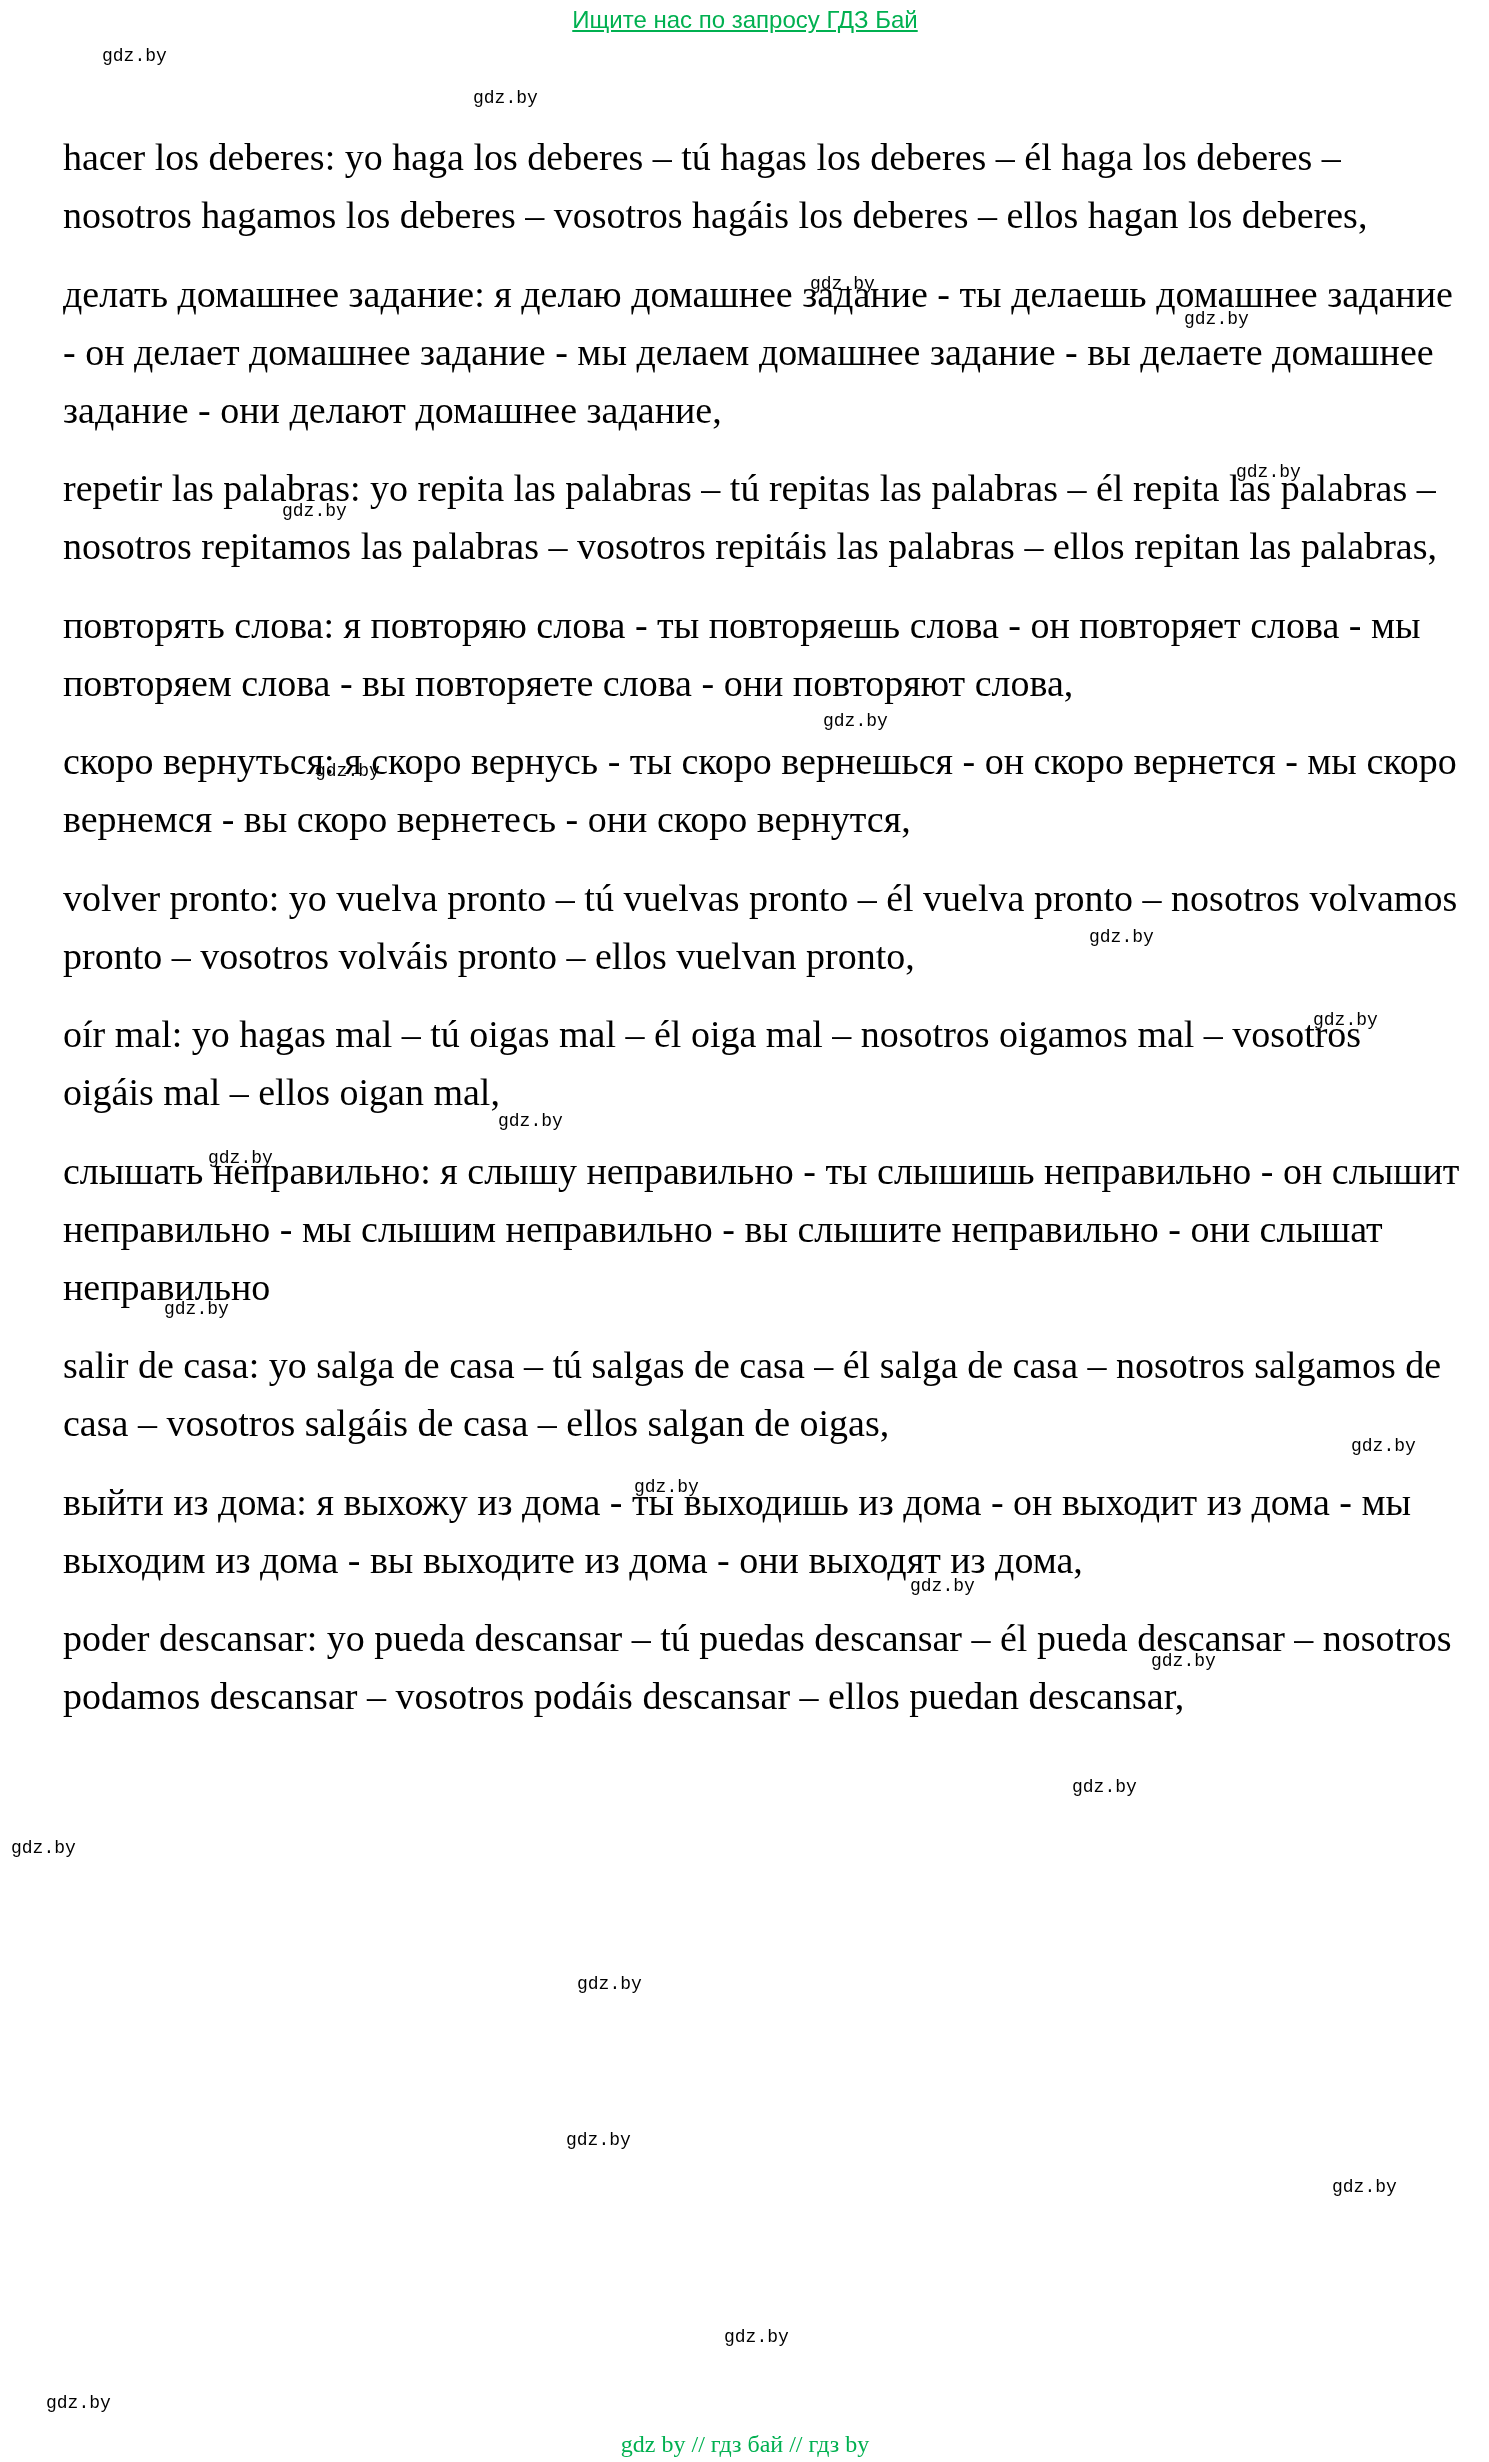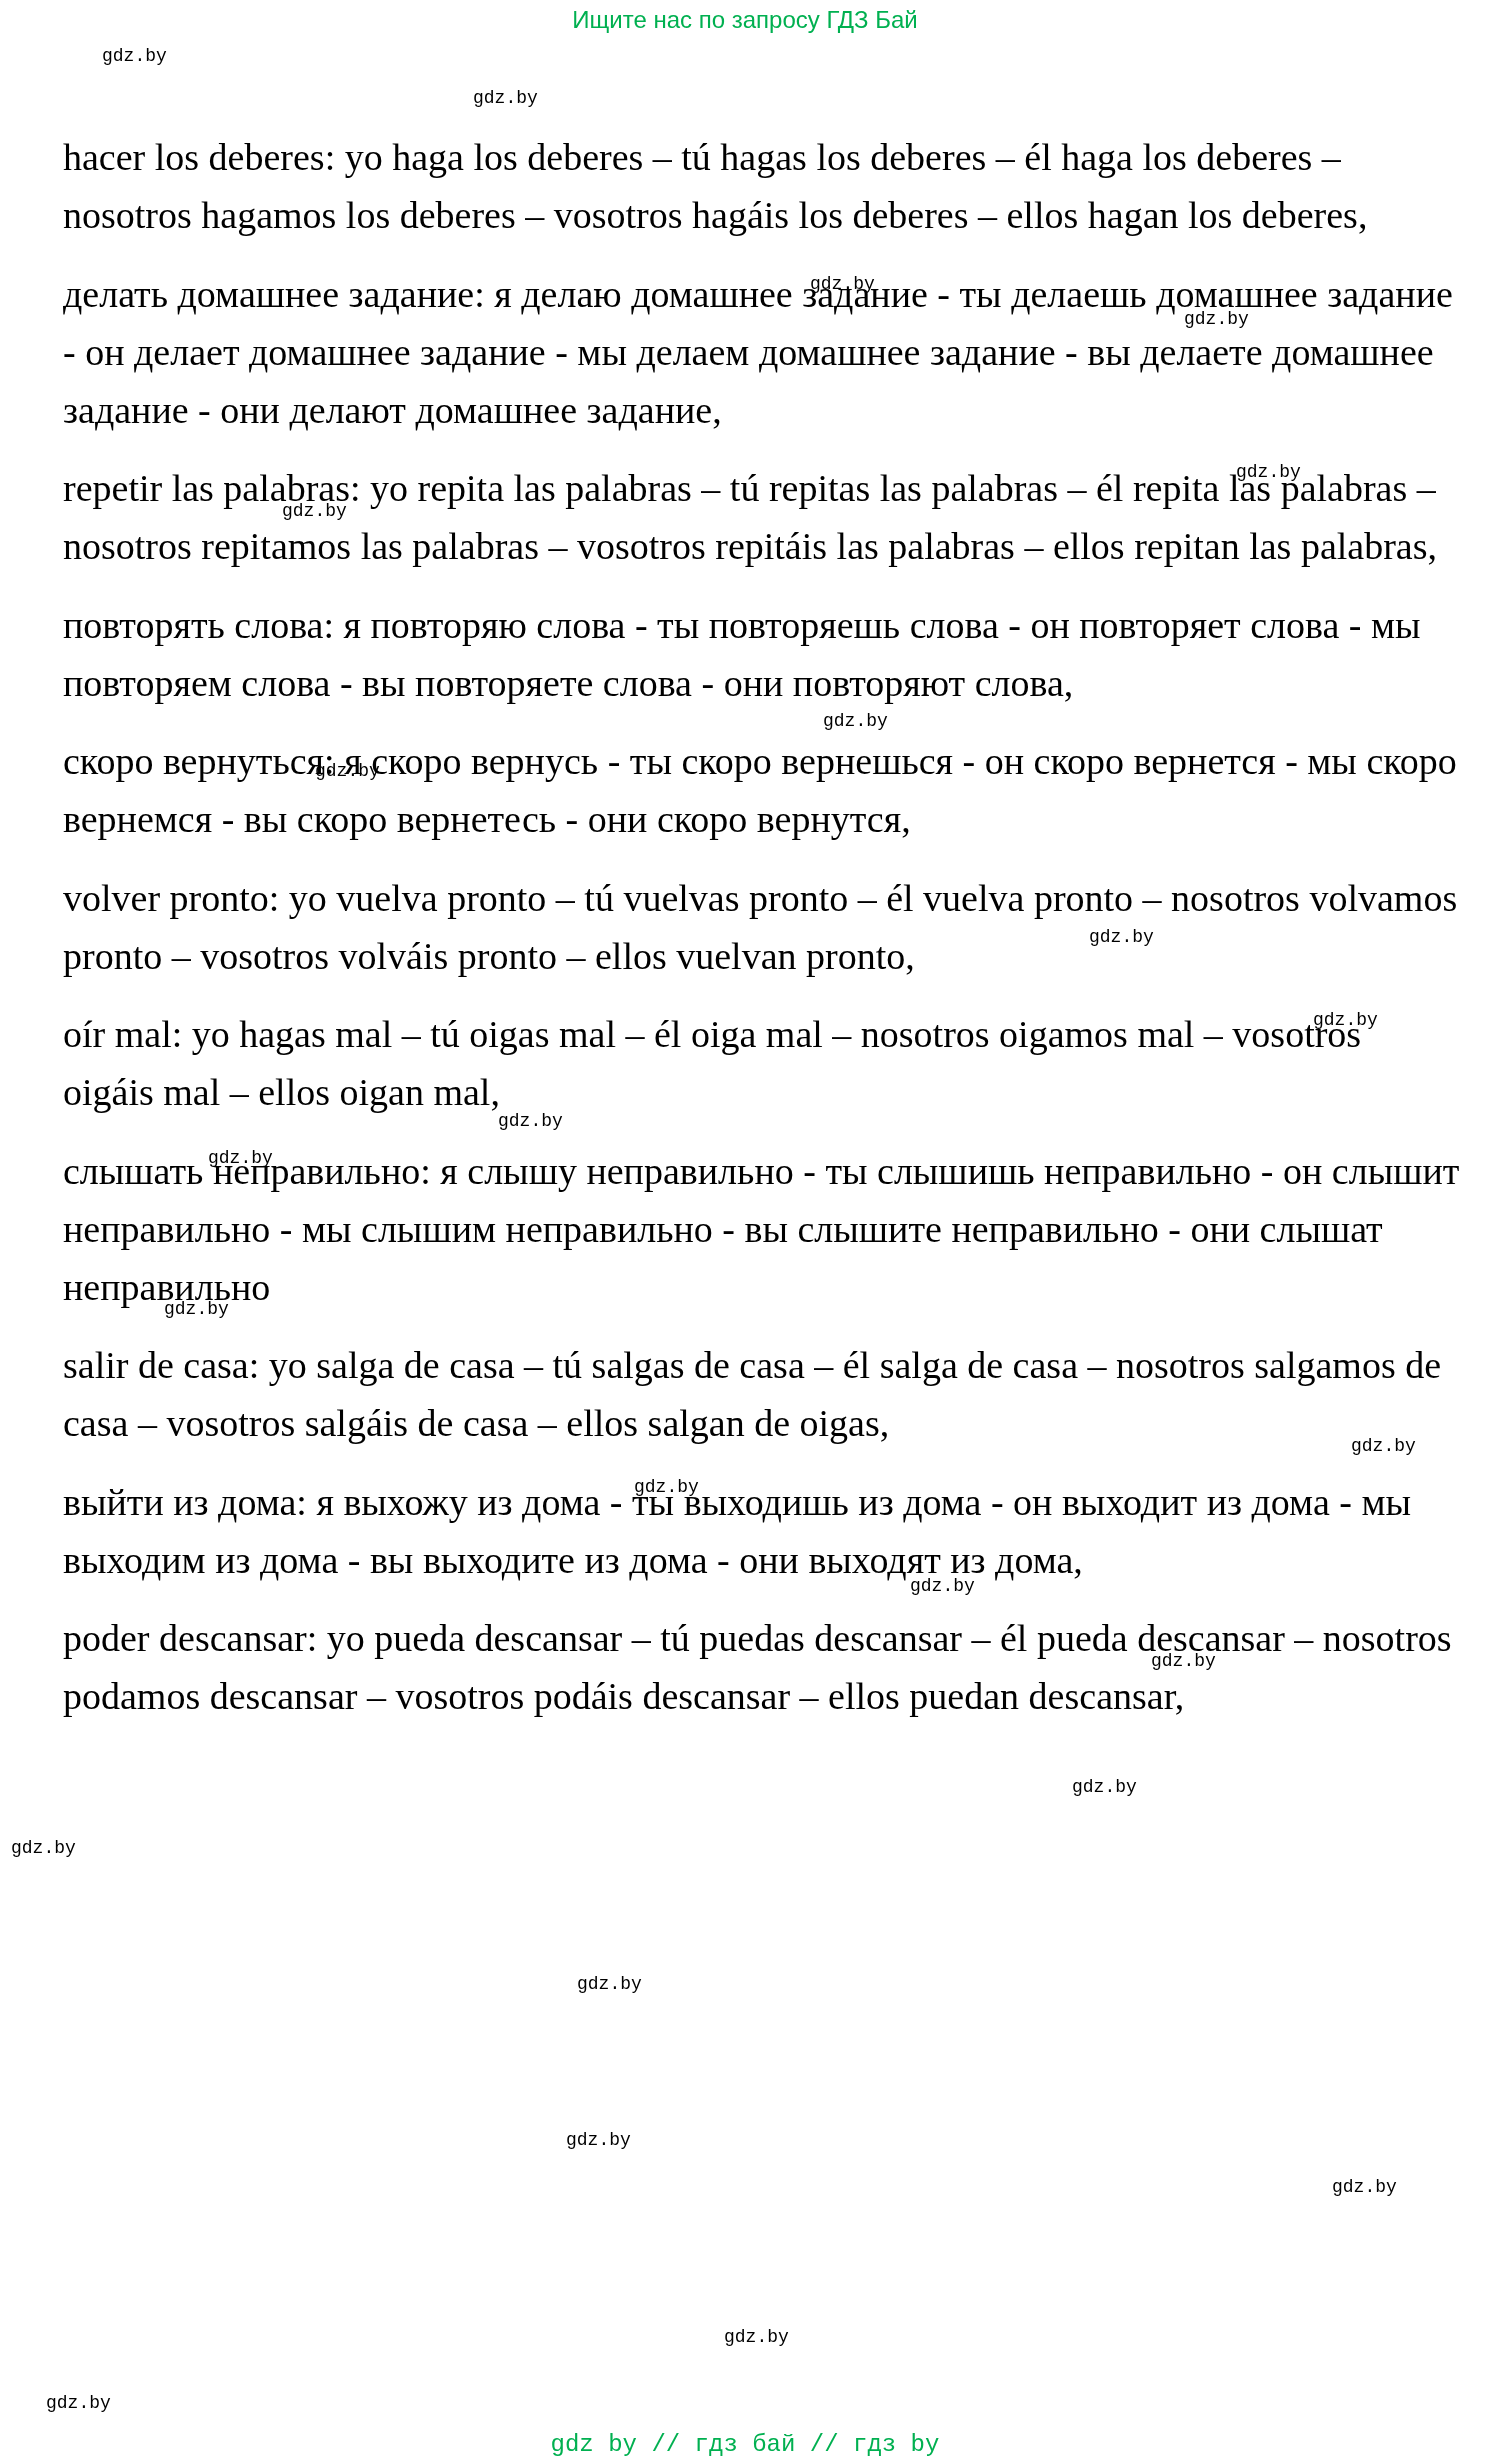--- a/index.html
+++ b/index.html
@@ -19,20 +19,21 @@
   }
   .promo-header {
     position: absolute;
     top: 6.3px;
     left: 0;
     width: 100%;
     text-align: center;
     font-family: "Liberation Sans", sans-serif;
     font-size: 24px;
     color: #00b050;
+    text-decoration: underline;
   }
   .content {
     position: absolute;
     top: 128px;
     left: 63px;
     width: 1397px;
     font-size: 38px;
     line-height: 58px;
     color: #000000;
     text-align: left;
@@ -46,21 +47,21 @@
     font-size: 18px;
     color: #000000;
     white-space: nowrap;
   }
   .page-footer {
     position: absolute;
     top: 2431px;
     left: 0;
     width: 100%;
     text-align: center;
-    font-family: Liberation Mono, monospace;
+    font-family: Liberation Serif, serif;
     font-size: 24px;
     color: #00b050;
   }
 </style>
 </head>
 <body>
 
 <div class="page">
 
   <div class="promo-header">Ищите нас по запросу ГДЗ Бай</div>

